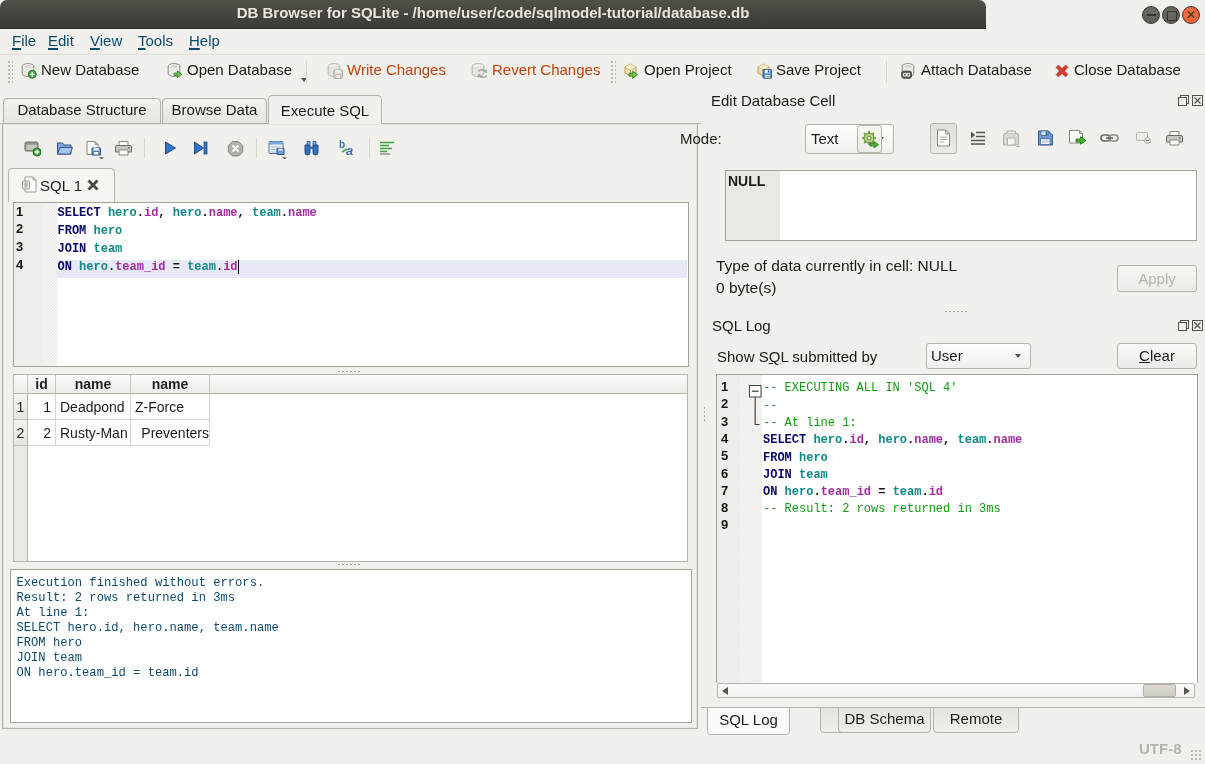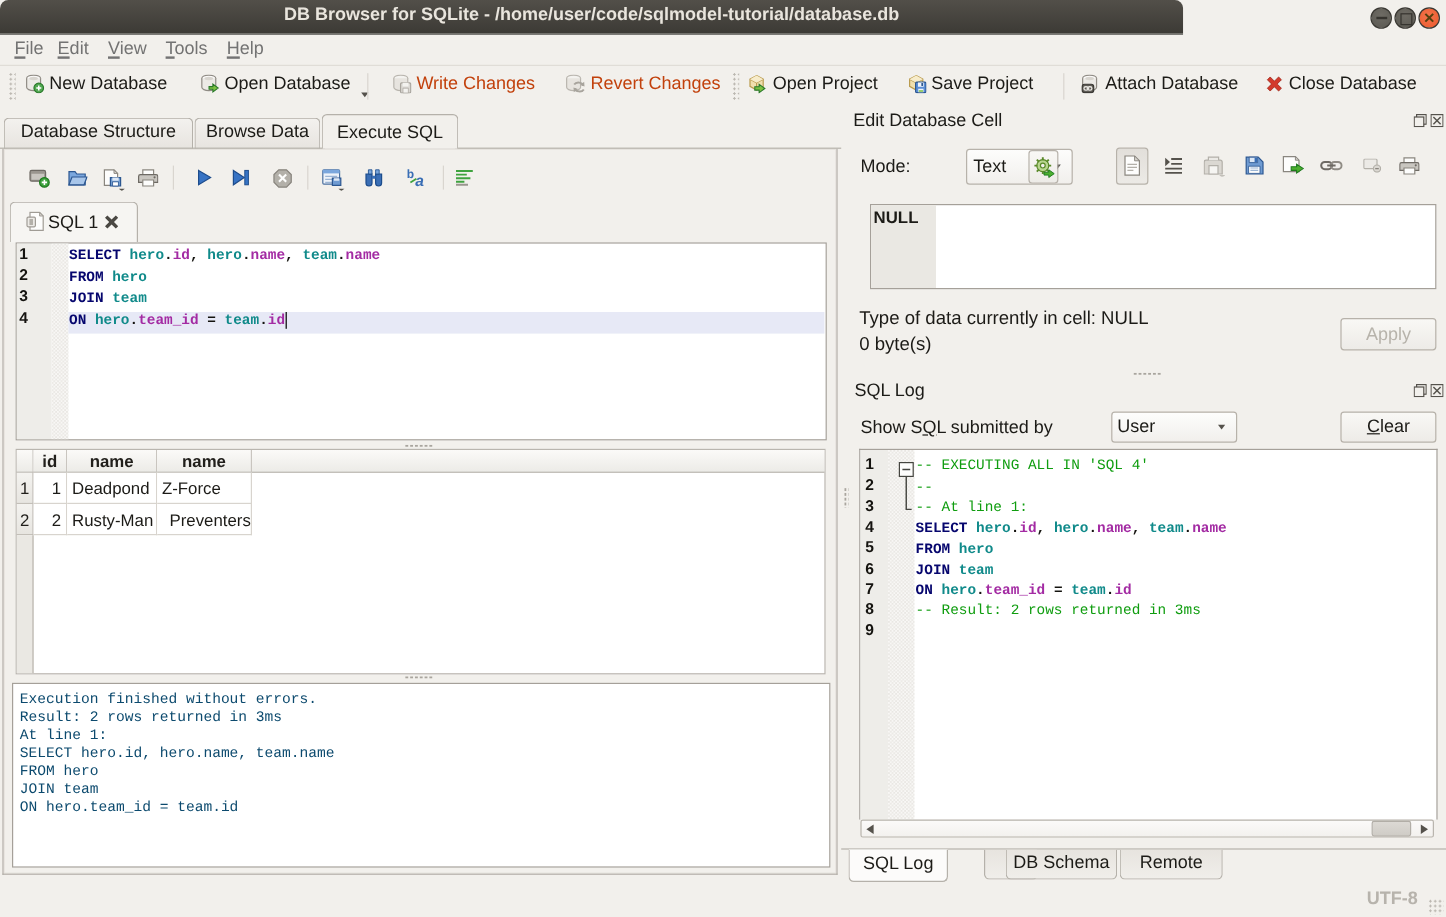--- a/index.html
+++ b/index.html
@@ -17,21 +17,21 @@
   border:1.5px solid #3a3833; }
 #btn-min  { left:1142px; background:radial-gradient(circle at 50% 35%,#6e6b64,#5b5952); }
 #btn-max  { left:1162px; background:radial-gradient(circle at 50% 35%,#6e6b64,#5b5952); }
 #btn-close{ left:1182px; background:radial-gradient(circle at 45% 40%,#f3744d,#eb582a); }
 #btn-min::after { content:""; position:absolute; left:3.5px; right:3.5px; top:6.5px; height:2px; background:#36342f; }
 #btn-max::after { content:""; position:absolute; left:3.5px; top:3.5px; width:8px; height:8px; border:1.6px solid #36342f; }
 #btn-close::after { content:"\2715"; position:absolute; left:0; right:0; top:1px; text-align:center; color:#55400f; font-size:12px; font-weight:bold; }
 
 #menubar { position:absolute; left:0; top:30px; width:1205px; height:25px; background:#f2f0ec;
   border-bottom:1px solid #e0ddd7; }
-.menu-item { position:absolute; top:2px; font-size:15px; color:#737373; }
+.menu-item { position:absolute; top:2px; font-size:15px; color:#0c4a6e; }
 .menu-item u { text-decoration-thickness:1.5px; text-underline-offset:2px; }
 
 #toolbar { position:absolute; left:0; top:55px; width:1205px; height:33px; background:#f2f0ec; }
 .tb-item { position:absolute; top:6px; height:22px; font-size:15px; color:#1c1b17; white-space:nowrap; }
 .tb-item svg { display:inline-block; vertical-align:-4px; margin-right:4px; }
 .tb-item.disabled { color:#c2410c; }
 .tb-handle { position:absolute; top:5px; width:6px; height:24px;
   background-image:radial-gradient(circle,#bab6af 1px,transparent 1.1px);
   background-size:4px 4px; }
 .tb-sep { position:absolute; top:6px; width:1px; height:22px; background:#d9d5cf; }
@@ -315,21 +315,21 @@
 
 <div class="dock-title" style="left:711px; top:92px;">Edit Database Cell</div>
 <svg class="abs" style="left:1178px;top:95px" width="11" height="11" viewBox="0 0 11 11">
     <rect x="2.5" y=".5" width="8" height="8" fill="none" stroke="#55524c"></rect>
     <rect x=".5" y="2.5" width="8" height="8" fill="#f2f0ec" stroke="#55524c"></rect>
   </svg>
 <svg class="abs" style="left:1192px;top:95px" width="11" height="11" viewBox="0 0 11 11">
     <rect x=".5" y=".5" width="10" height="10" fill="none" stroke="#55524c"></rect>
     <path d="M2.5 2.5l6 6M8.5 2.5l-6 6" stroke="#55524c" stroke-width="1.2"></path>
   </svg>
-<div class="dock-title" style="left:717px; top:130px;">Mode:</div>
+<div class="dock-title" style="left:680px; top:130px;">Mode:</div>
 <div class="combo" style="left:765px; top:124px; width:89px; height:30px;">Text<span class="dd-arrow"></span></div>
 <div class="btn" style="left:857px; top:125px; width:25px; height:28px;">
     <svg style="margin:4px 0 0 3px" width="19" height="19" viewBox="0 0 19 19">
       <circle cx="8" cy="8" r="5" fill="#b9d68f" stroke="#5a8a2a"></circle>
       <circle cx="8" cy="8" r="2" fill="#f2f0ec" stroke="#5a8a2a"></circle>
       <g stroke="#5a8a2a" stroke-width="1.6">
         <path d="M8 1v2.5M8 12.5V15M1 8h2.5M12.5 8H15M3 3l1.8 1.8M11.2 11.2L13 13M13 3l-1.8 1.8M4.8 11.2L3 13"></path>
       </g>
       <path d="M9 13.5h4v-2l4.5 3.2-4.5 3.2v-2H9z" fill="#4caf2f" stroke="#1e7a1e" stroke-width=".8"></path>
     </svg>

